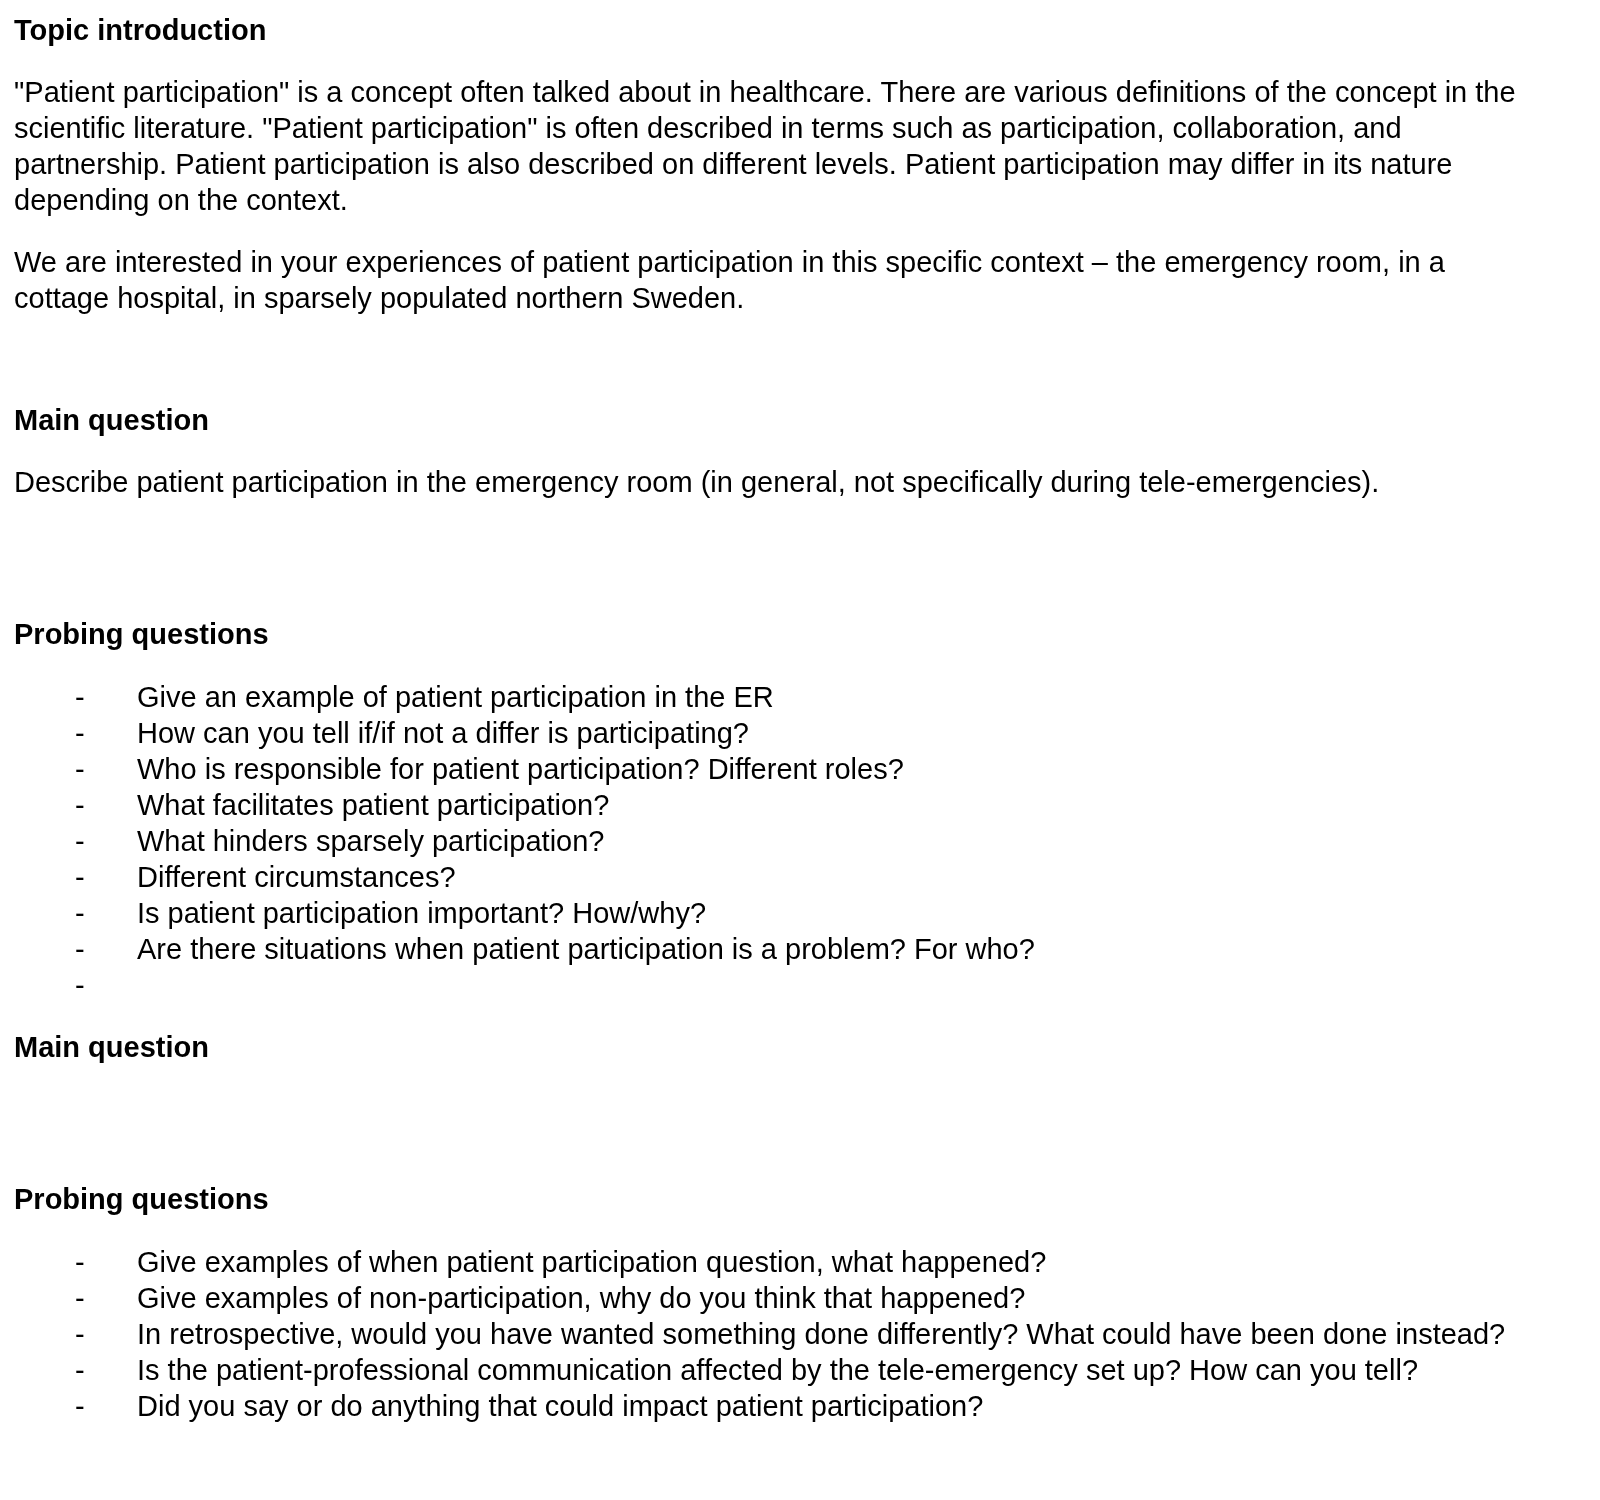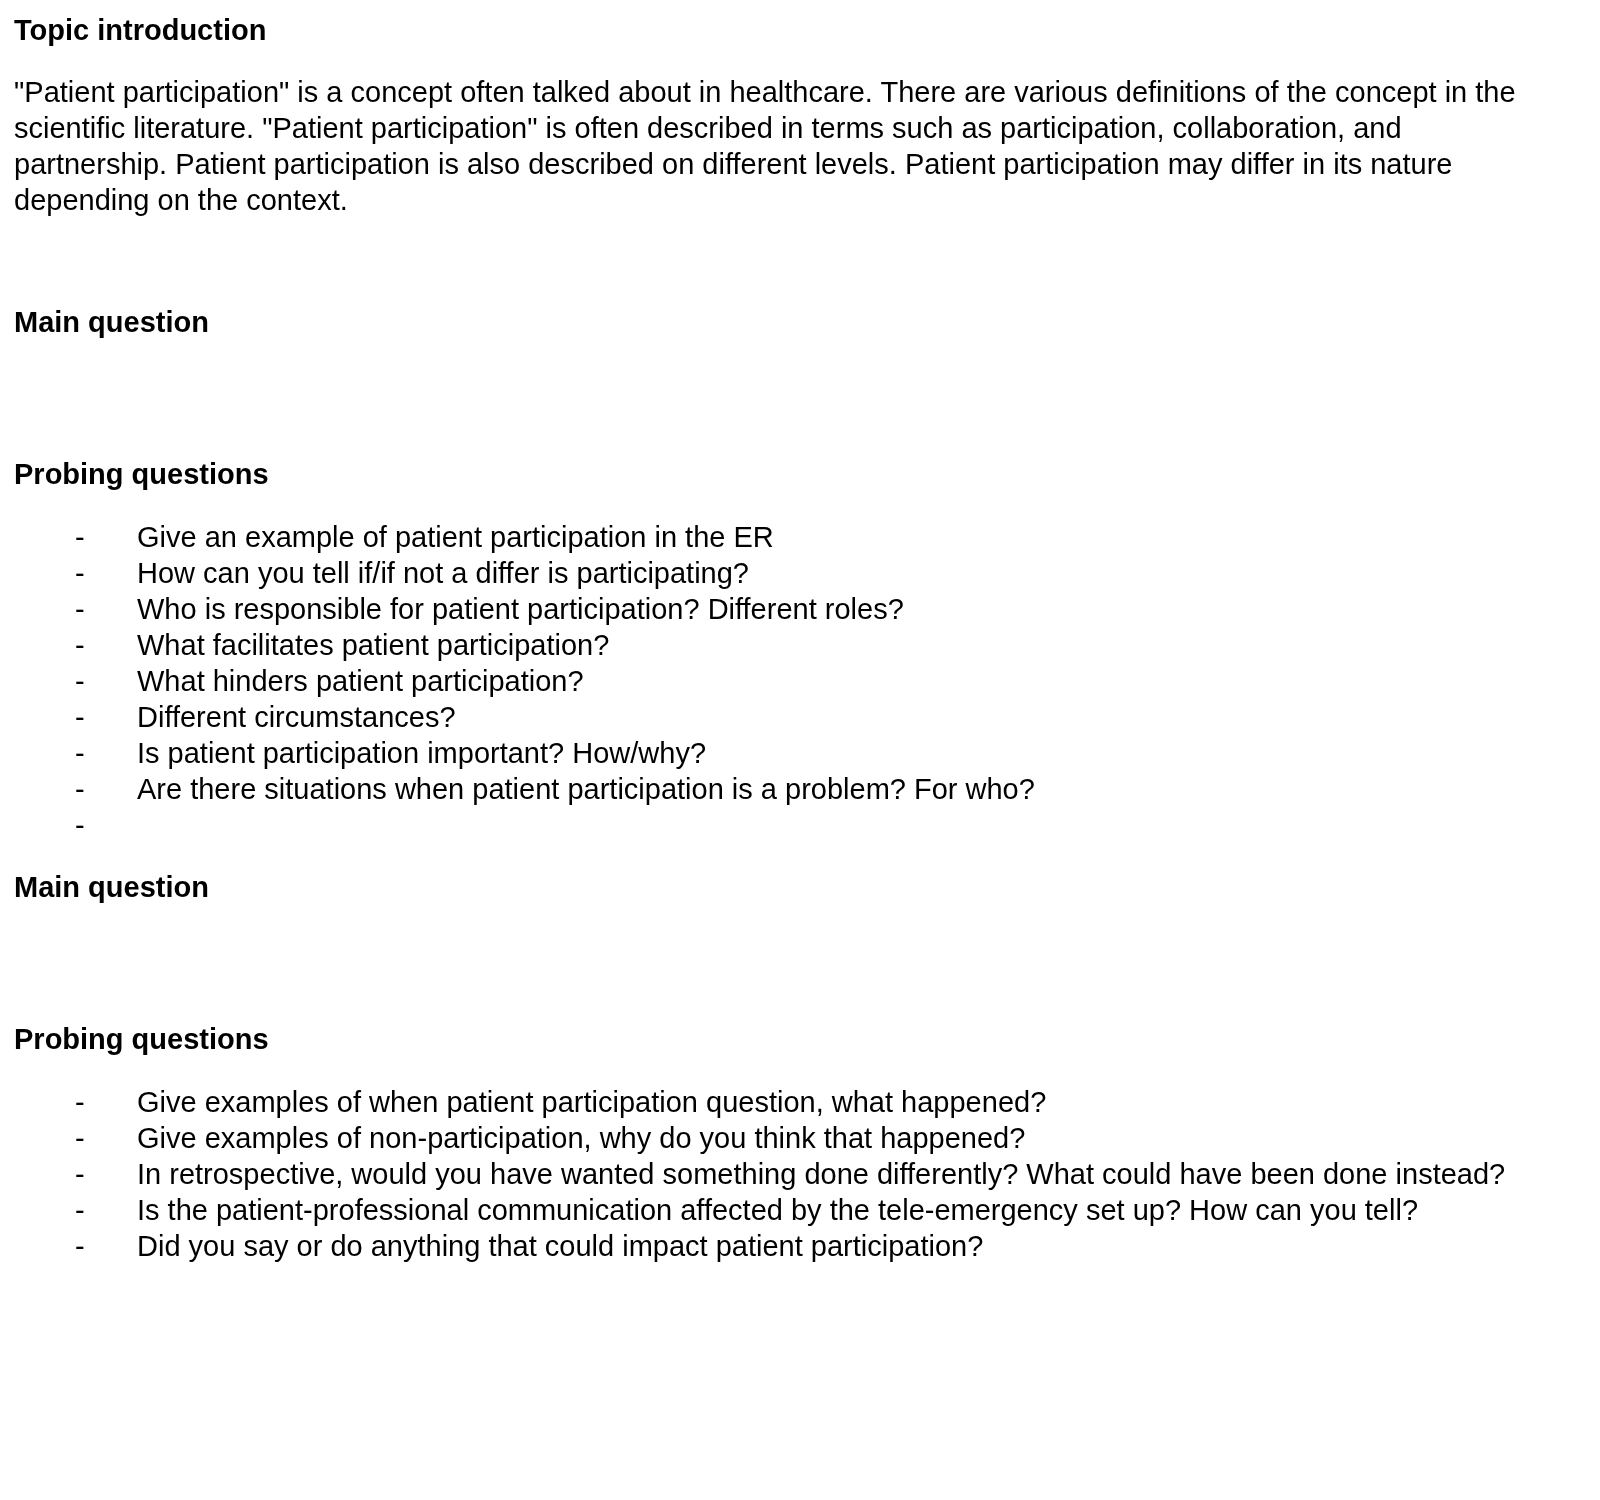--- a/index.html
+++ b/index.html
@@ -53,23 +53,25 @@
 </style>
 </head>
 <body>
 
 <main class="doc">
 
   <h1 class="doc-heading">Topic introduction</h1>
 
   <p class="doc-para">"Patient participation" is a concept often talked about in healthcare. There are various definitions of the concept in the scientific literature. "Patient participation" is often described in terms such as participation, collaboration, and partnership. Patient participation is also described on different levels. Patient participation may differ in its nature depending on the context.</p>
 
+  <p class="doc-para">We are interested in your experiences of patient participation in this specific context – the emergency room, in a cottage hospital, in sparsely populated northern Sweden.</p>
 
   <h1 class="doc-heading gap-xl">Main question</h1>
 
+  <p class="doc-para">Describe patient participation in the emergency room (in general, not specifically during tele-emergencies).</p>
 
   <h1 class="doc-heading gap-lg">Probing questions</h1>
 
   <ul class="pq-list">
     <li class="pq-item">
       <span class="pq-marker">-</span>
       <span class="pq-text">Give an example of patient participation in the ER</span>
     </li>
     <li class="pq-item">
       <span class="pq-marker">-</span>
@@ -78,21 +80,21 @@
     <li class="pq-item">
       <span class="pq-marker">-</span>
       <span class="pq-text">Who is responsible for patient participation? Different roles?</span>
     </li>
     <li class="pq-item">
       <span class="pq-marker">-</span>
       <span class="pq-text">What facilitates patient participation?</span>
     </li>
     <li class="pq-item">
       <span class="pq-marker">-</span>
-      <span class="pq-text">What hinders patient participation?</span>
+      <span class="pq-text">What hinders sparsely participation?</span>
     </li>
     <li class="pq-item">
       <span class="pq-marker">-</span>
       <span class="pq-text">Different circumstances?</span>
     </li>
     <li class="pq-item">
       <span class="pq-marker">-</span>
       <span class="pq-text">Is patient participation important? How/why?</span>
     </li>
     <li class="pq-item">

